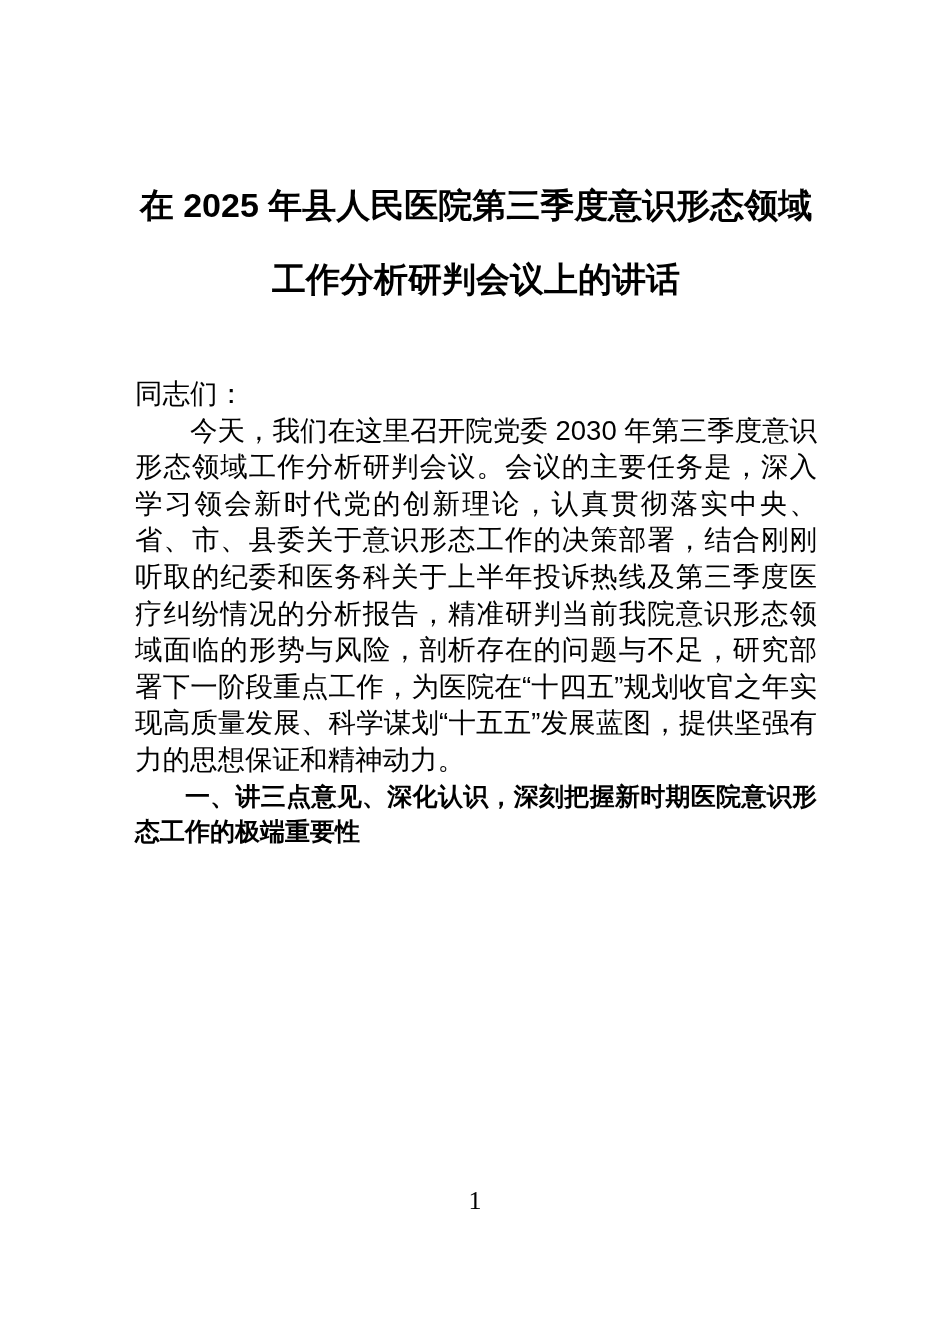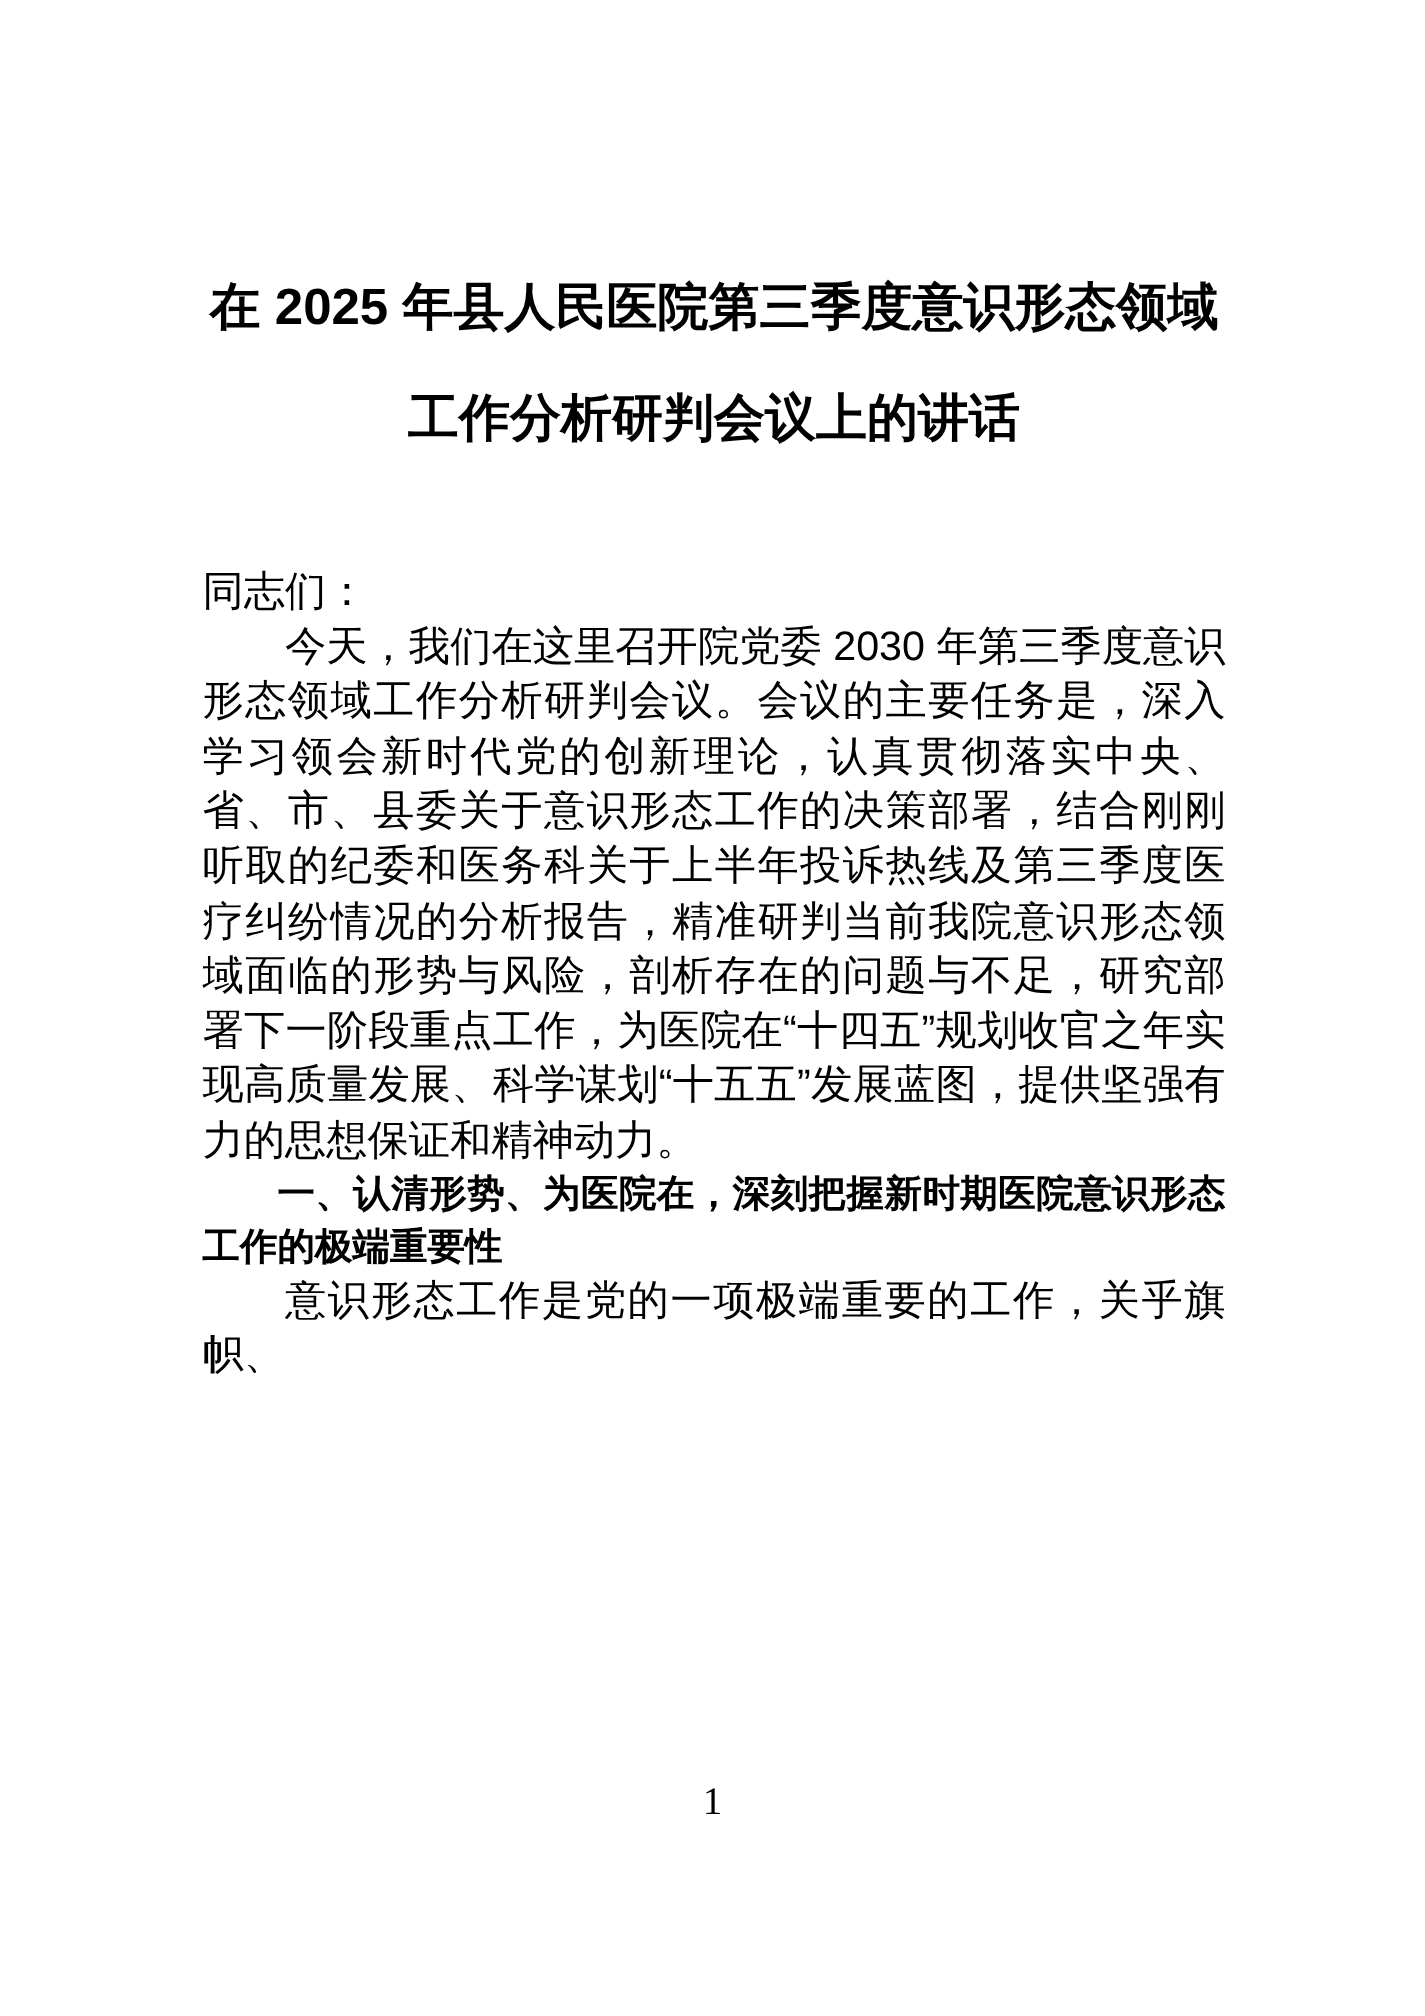--- a/index.html
+++ b/index.html
@@ -82,23 +82,22 @@
 
     <h1 class="doc-title">在 2025 年县人民医院第三季度意识形态领域工作分析研判会议上的讲话</h1>
 
     <div class="body-block">
 
       <p class="para">同志们：</p>
 
       <p class="para indent">今天，我们在这里召开院党委 2030 年第三季度意识形态领域工作分析研判会议。会议的主要任务是，深入学习领会新时代党的创新理论，认真贯彻落实中央、省、市、县委关于意识形态工作的决策部署，结合刚刚听取的纪委和医务科关于上半年投诉热线及第三季度医疗纠纷情况的分析报告，精准研判当前我院意识形态领域面临的形势与风险，剖析存在的问题与不足，研究部署下一阶段重点工作，为医院在“十四五”规划收官之年实现高质量发展、科学谋划“十五五”发展蓝图，提供坚强有力的思想保证和精神动力。</p>
 
 
-      <p class="heading">一、认清形势、为医院在，深刻把握新时期医院意识形态工作的极端重要性</p>
+      <p class="heading">一、讲三点意见、深化认识，深刻把握新时期医院意识形态工作的极端重要性</p>
 
-      <p class="para indent">意识形态工作是党的一项极端重要的工作，关乎旗帜、</p>
 
     </div>
 
   </div>
 
   <div class="page-number">1</div>
 
 </div>
 
 </body></html>

